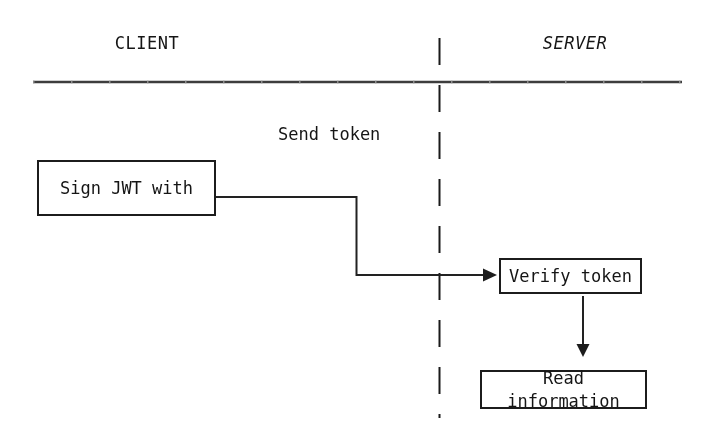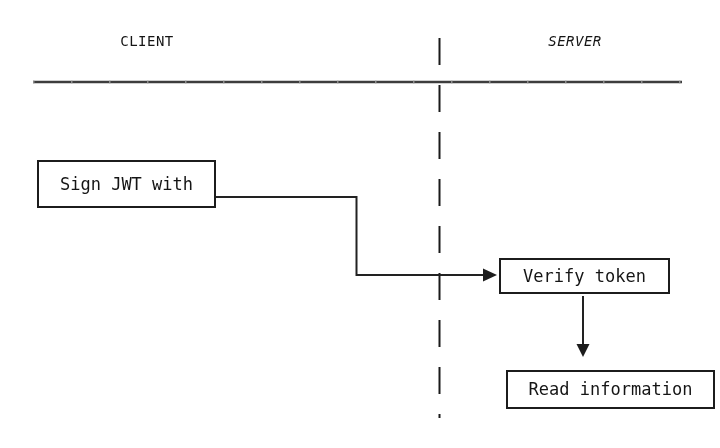--- a/index.html
+++ b/index.html
@@ -14,21 +14,21 @@
     background: #ffffff;
     font-family: "DejaVu Sans Mono", "Liberation Mono", monospace;
     color: #151515;
     overflow: hidden;
   }
   .lane-label {
     position: absolute;
     top: 33px;
     width: 130px;
     text-align: center;
-    font-size: 14px;
+    font-size: 17px;
     letter-spacing: 0.5px;
     color: #151515;
   }
   .lane-label.client { left: 82px; }
   .lane-label.server { left: 510px; font-style: italic; }
   .svg-layer {
     position: absolute;
     left: 0; top: 0;
     width: 720px;
     height: 448px;
@@ -40,23 +40,23 @@
     background: #ffffff;
     display: flex;
     flex-direction: column;
     align-items: center;
     justify-content: center;
     font-size: 17px;
     line-height: 23px;
     text-align: center;
     color: #151515;
   }
-  .node-box.sign  { left: 37px;  top: 160px; width: 179px; height: 48px; }
-  .node-box.verify{ left: 499px; top: 258px; width: 171px; height: 36px; }
-  .node-box.read  { left: 506px; top: 370px; width: 209px; height: 39px; }
+  .node-box.sign  { left: 37px;  top: 160px; width: 179px; height: 56px; }
+  .node-box.verify{ left: 499px; top: 258px; width: 143px; height: 36px; }
+  .node-box.read  { left: 480px; top: 370px; width: 167px; height: 39px; }
   .annotation {
     position: absolute;
     left: 278px;
     top: 123px;
     font-size: 17px;
     line-height: 23px;
     text-align: left;
     color: #151515;
     white-space: nowrap;
   }
@@ -83,20 +83,21 @@
     <line x1="439.5" y1="38" x2="439.5" y2="418" stroke="#1a1a1a" stroke-width="2" stroke-dasharray="27 20"></line>
 
     <polyline points="216,197 356.5,197 356.5,275 484,275" fill="none" stroke="#222222" stroke-width="2"></polyline>
     <polygon points="497,275 483,268.5 483,281.5" fill="#1c1c1c"></polygon>
 
     <line x1="583" y1="296" x2="583" y2="346" stroke="#222222" stroke-width="2"></line>
     <polygon points="583,357 576.5,344 589.5,344" fill="#1c1c1c"></polygon>
   </svg>
 
   <div class="annotation">
+    <span>Send token</span>
   </div>
 
   <div class="node-box sign">
     <span>Sign JWT with</span>
   </div>
 
   <div class="node-box verify">
     <span>Verify token</span>
   </div>
 

